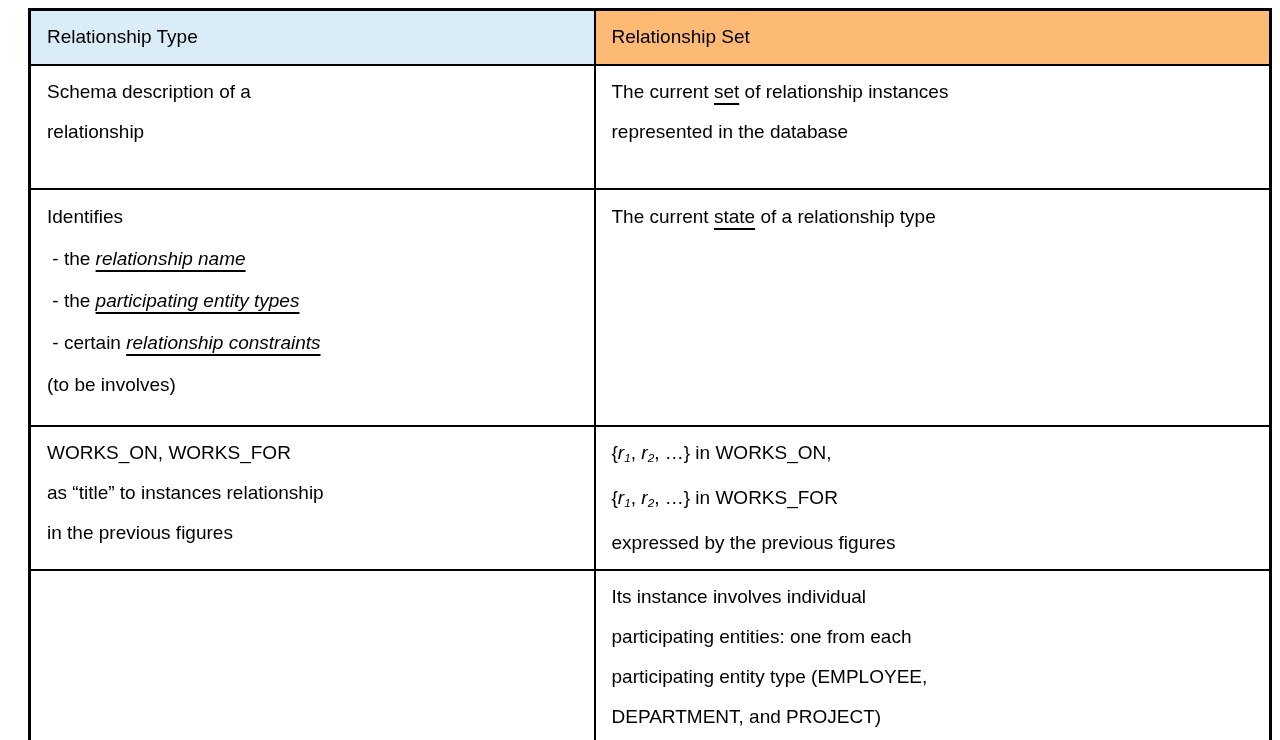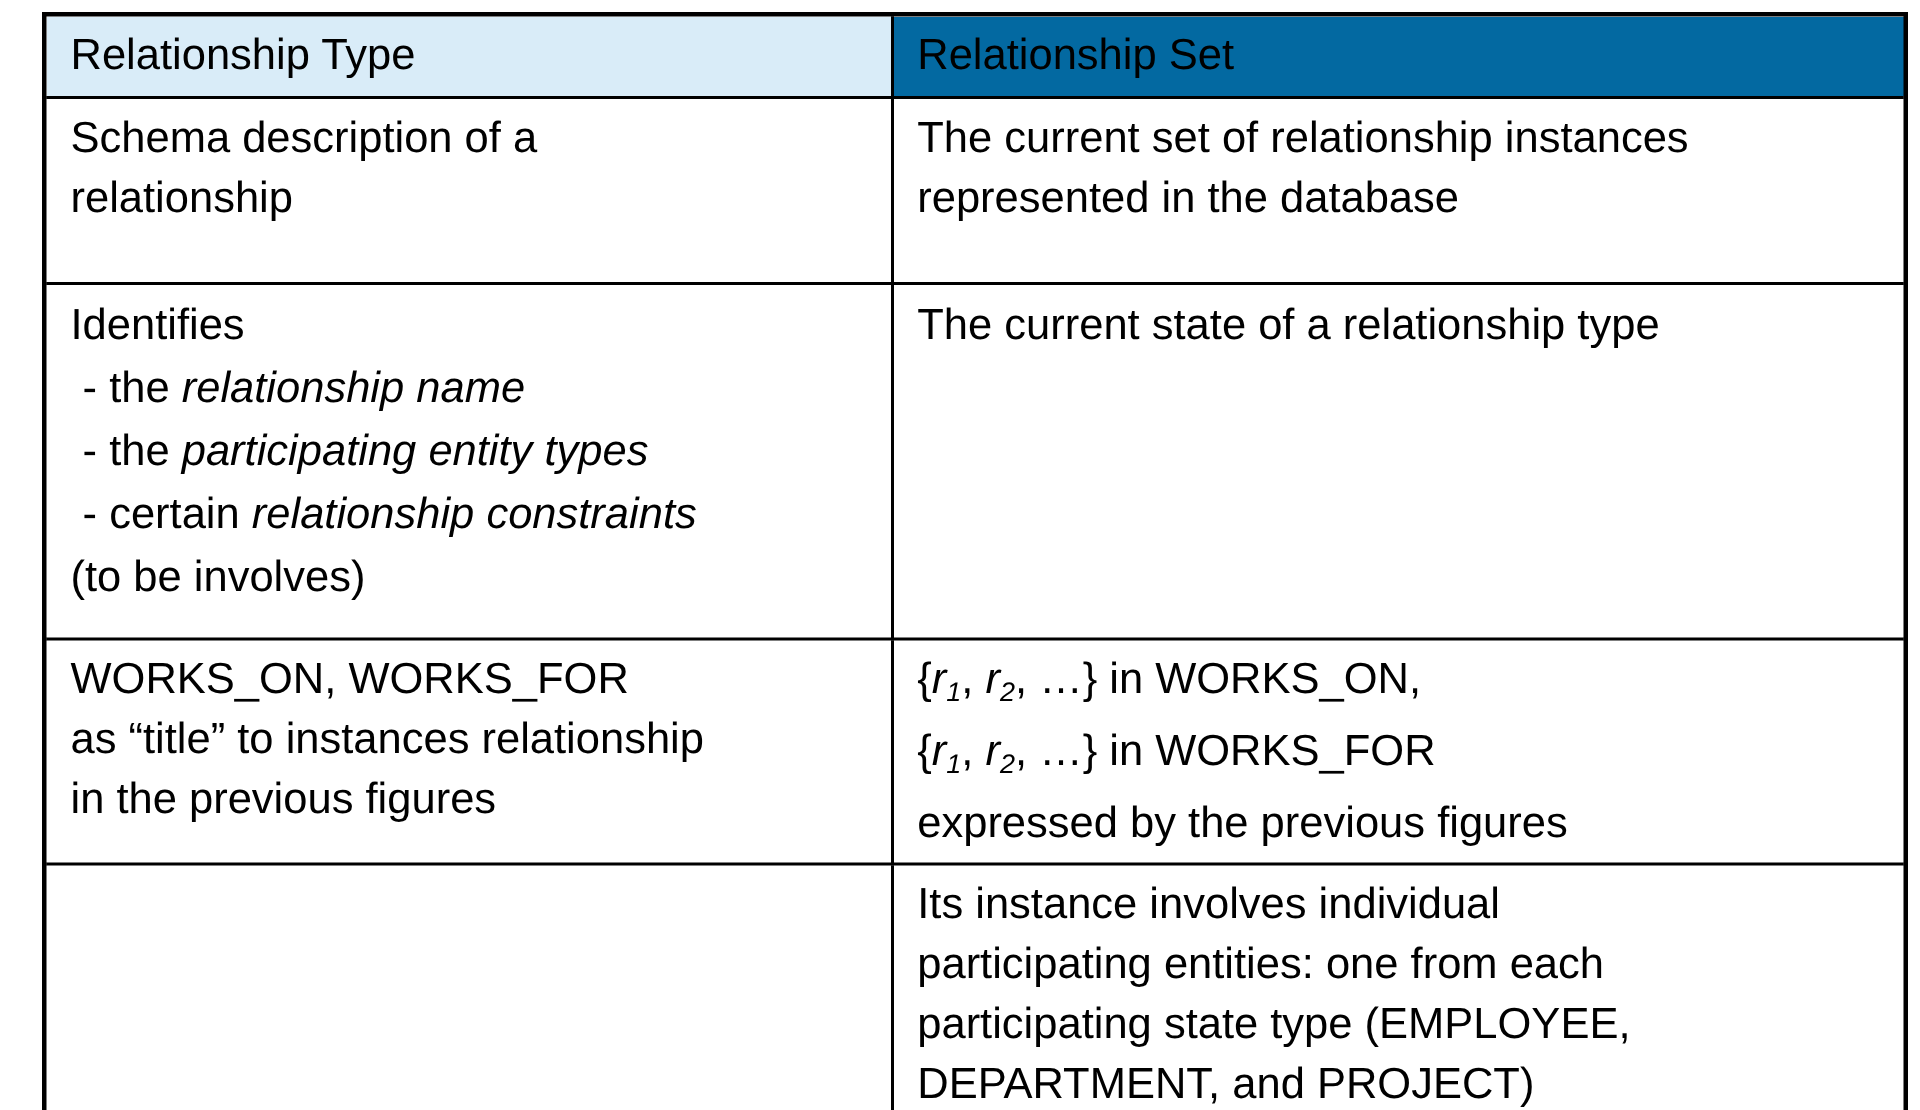--- a/index.html
+++ b/index.html
@@ -23,21 +23,21 @@
     left: 28px;
     top: 8px;
     width: 1244px;
     border-collapse: collapse;
     table-layout: fixed;
     border: 3px solid #000000;
   }
   table.rel-table th,
   table.rel-table td {
     border: 2px solid #000000;
-    font-size: 29px;
+    font-size: 19px;
     line-height: 40px;
     font-weight: normal;
     text-align: left;
     vertical-align: top;
     padding: 6px 12px 6px 16px;
     overflow: hidden;
   }
   table.rel-table th {
     background: #d9ecf8;
     vertical-align: middle;
@@ -47,20 +47,21 @@
   thead tr { height: 55px; }
   tbody tr:nth-child(1) { height: 124px; }
   tbody tr:nth-child(2) { height: 237px; }
   tbody tr:nth-child(3) { height: 138px; }
   tbody tr:nth-child(4) { height: 168px; }
   tbody tr:nth-child(2) td { line-height: 42px; }
   .line {
     white-space: pre-wrap;
   }
   .u {
+    text-decoration: underline;
     text-decoration-thickness: 2px;
     text-underline-offset: 5px;
   }
   .i {
     font-style: italic;
   }
   .sub {
     font-size: 0.62em;
     vertical-align: -0.28em;
   }
@@ -70,21 +71,21 @@
 
 <div class="page">
   <table class="rel-table">
     <colgroup>
       <col style="width:565px">
       <col>
     </colgroup>
     <thead>
       <tr>
         <th style="background: rgb(217, 236, 248);">Relationship Type</th>
-        <th style="background: #0369a1;">Relationship Set</th>
+        <th style="background: #fdba74;">Relationship Set</th>
       </tr>
     </thead>
     <tbody id="table-body">
         <tr>
           <td>
             <div class="line"><span>Schema description of a</span></div>
             <div class="line"><span>relationship</span></div>
           </td>
           <td>
             <div class="line"><span>The current </span><span class="u">set</span><span> of relationship instances</span></div>
@@ -113,19 +114,19 @@
             <div class="line"><span>{</span><span class="i">r</span><span class="i sub">1</span><span>, </span><span class="i">r</span><span class="i sub">2</span><span>, …} in WORKS_ON,</span></div>
             <div class="line"><span>{</span><span class="i">r</span><span class="i sub">1</span><span>, </span><span class="i">r</span><span class="i sub">2</span><span>, …} in WORKS_FOR</span></div>
             <div class="line"><span>expressed by the previous figures</span></div>
           </td>
         </tr>
         <tr>
           <td></td>
           <td>
             <div class="line"><span>Its instance involves individual</span></div>
             <div class="line"><span>participating entities: one from each</span></div>
-            <div class="line"><span>participating state type (EMPLOYEE,</span></div>
+            <div class="line"><span>participating entity type (EMPLOYEE,</span></div>
             <div class="line"><span>DEPARTMENT, and PROJECT)</span></div>
           </td>
         </tr>
       </tbody>
   </table>
 </div>
 
 </body></html>

